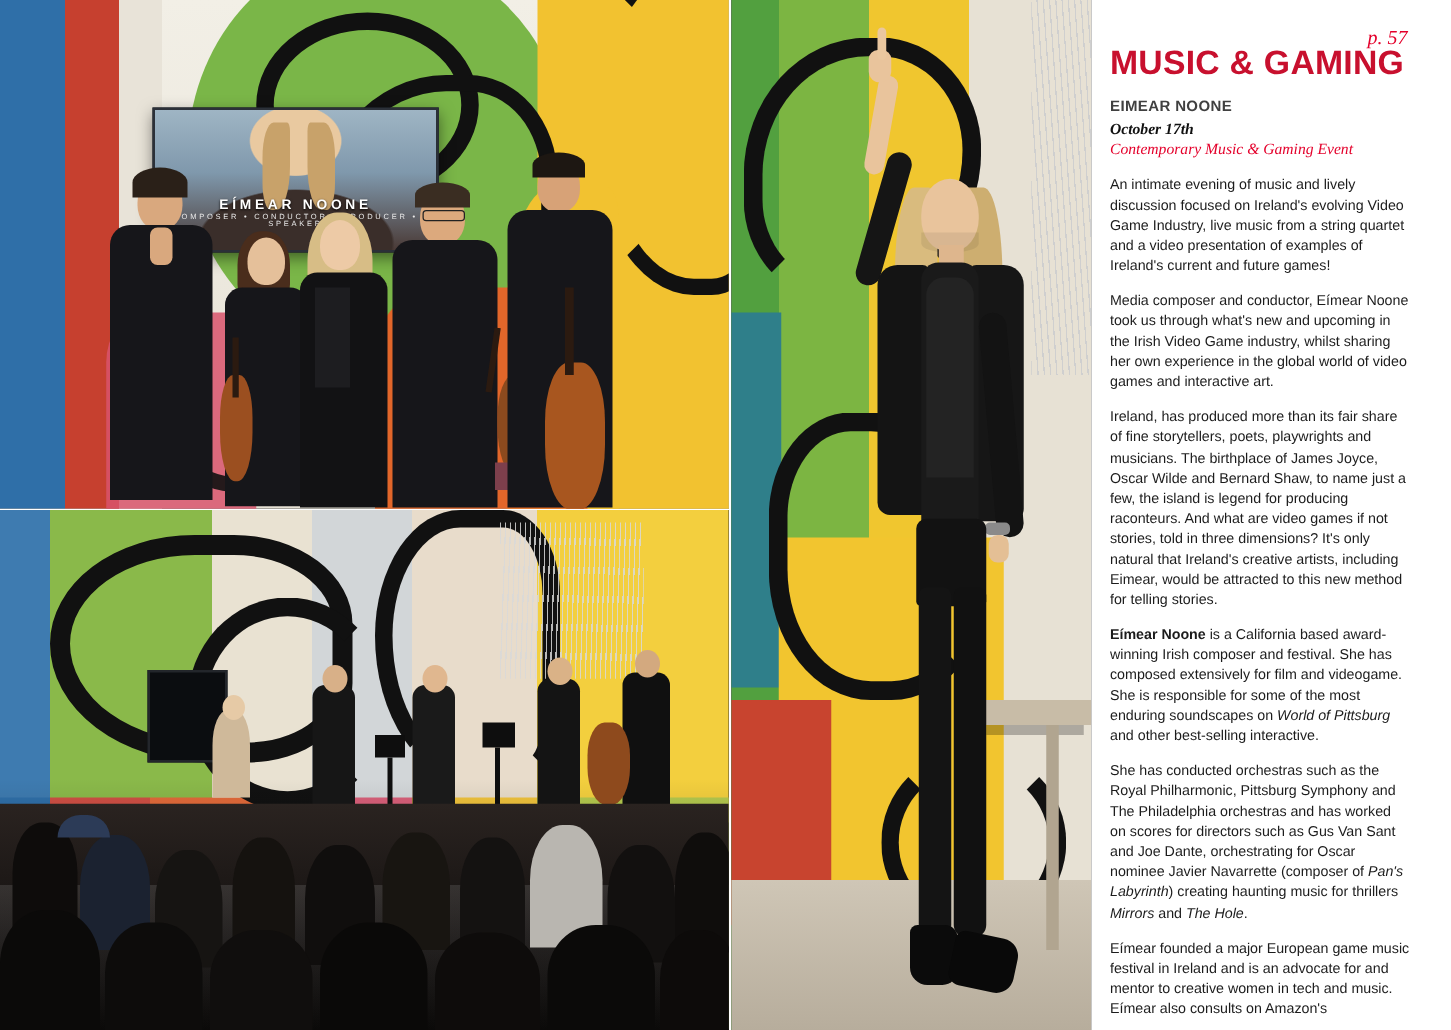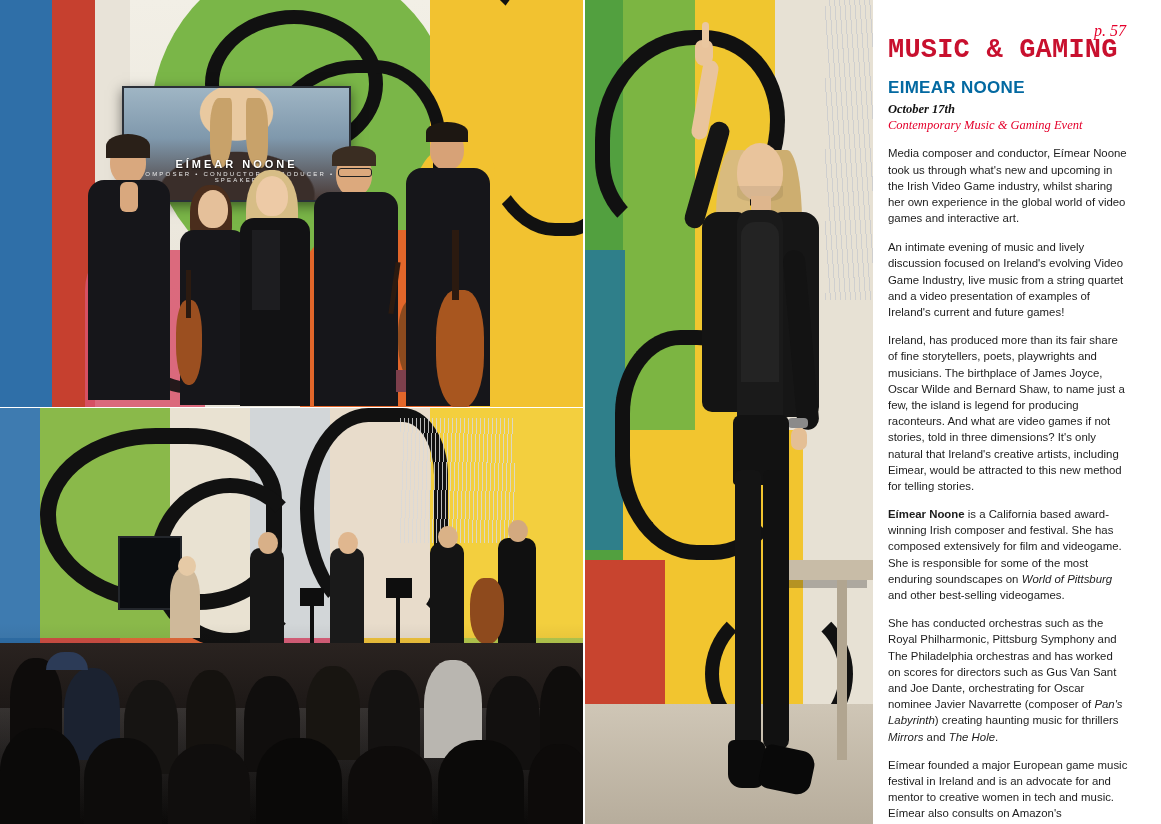--- a/index.html
+++ b/index.html
@@ -220,31 +220,31 @@
     background: #ffffff;
   }
   .pg-num {
     position: absolute; right: 16px; top: 22px;
     color: #e4002b; font-size: 16px; font-style: italic;
     font-family: "Liberation Serif", serif;
   }
   .title {
     margin: 36px 0 0 0;
     color: #c8102e;
-    font-family: Liberation Mono, monospace;
+    font-family: Liberation Sans, sans-serif;
     font-size: 27px;
     font-weight: 700;
     letter-spacing: .2px;
     line-height: 1.05;
   }
   .subtitle {
     margin: 14px 0 0 0;
-    color: #0369a1;
+    color: #404040;
     font-family: "Liberation Sans", sans-serif;
-    font-size: 17px;
+    font-size: 12px;
     font-weight: 700;
     letter-spacing: .3px;
   }
   .date {
     margin: 4px 0 0 0;
     color: #111;
     font-family: "Liberation Serif", serif;
     font-size: 12.5px;
     font-weight: 700;
     font-style: italic;
@@ -427,26 +427,26 @@
   </div>
 
   <div class="text-col">
     <div class="pg-num">p. 57</div>
     <div class="text-inner">
       <h1 class="title">MUSIC &amp; GAMING</h1>
       <h2 class="subtitle">EIMEAR NOONE</h2>
       <div class="date">October 17th</div>
       <div class="event">Contemporary Music &amp; Gaming Event</div>
 
+      <p class="body-p lead">An intimate evening of music and lively discussion focused on Ireland's evolving Video Game Industry, live music from a string quartet and a video presentation of examples of Ireland's current and future games!</p>
       <p class="body-p">Media composer and conductor, Eímear Noone took us through what's new and upcoming in the Irish Video Game industry, whilst sharing her own experience in the global world of video games and interactive art.</p>
-      <p class="body-p lead">An intimate evening of music and lively discussion focused on Ireland's evolving Video Game Industry, live music from a string quartet and a video presentation of examples of Ireland's current and future games!</p>
       <p class="body-p">Ireland, has produced more than its fair share of fine storytellers, poets, playwrights and musicians.  The birthplace of James Joyce, Oscar Wilde and Bernard Shaw, to name just a few, the island is legend for producing raconteurs. And what are video games if not stories, told in three dimensions? It's only natural that Ireland's creative artists, including Eimear, would be attracted to this new method for telling stories.</p>
 
       <p class="body-p">
-        <b>Eímear Noone</b><span> is a California based award-winning Irish composer and festival. She has composed extensively for film and videogame. She is responsible for some of the most enduring soundscapes on </span><i>World of Pittsburg</i><span> and other best-selling videogames.</span>
+        <b>Eímear Noone</b><span> is a California based award-winning Irish composer and festival. She has composed extensively for film and videogame. She is responsible for some of the most enduring soundscapes on </span><i>World of Pittsburg</i><span> and other best-selling interactive.</span>
       </p>
 
       <p class="body-p">
         <span>She has conducted orchestras such as the Royal Philharmonic, Pittsburg Symphony and The Philadelphia orchestras and has worked on scores for directors such as Gus Van Sant and Joe Dante, orchestrating for Oscar nominee Javier Navarrette (composer of </span><i>Pan's Labyrinth</i><span>) creating haunting music for thrillers </span><i>Mirrors</i><span> and </span><i>The Hole</i><span>.</span>
       </p>
 
       <p class="body-p">
         <span>Eímear founded a major European game music festival in Ireland and is an advocate for and mentor to creative women in tech and music. Eímear also consults on Amazon's </span>
       </p>
     </div>

